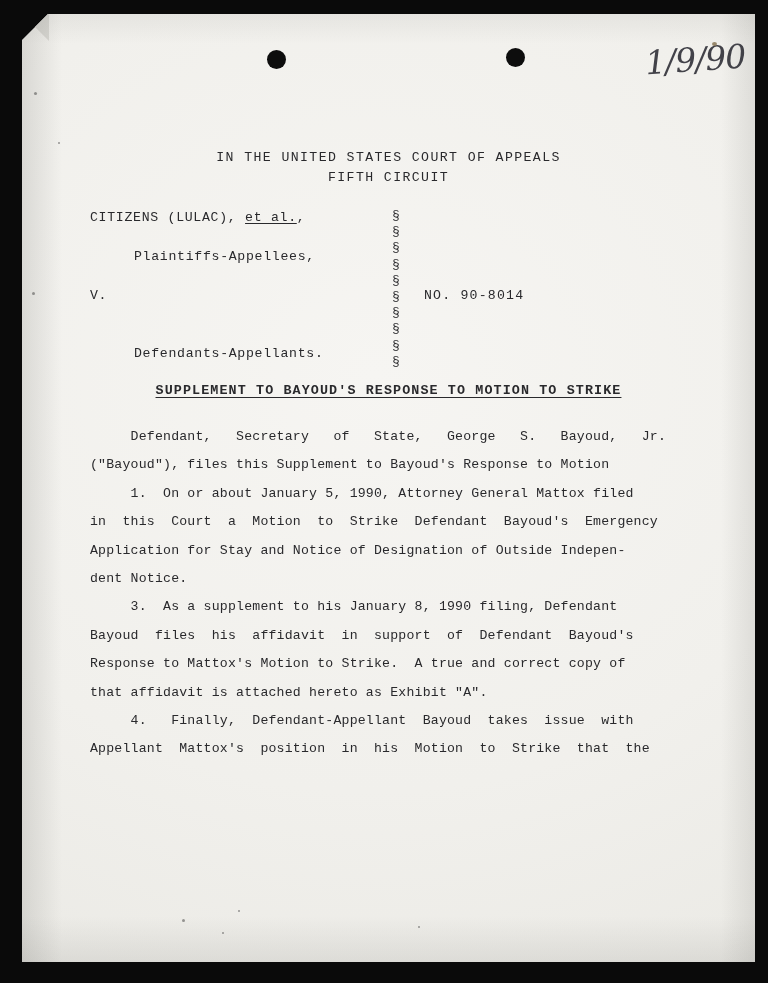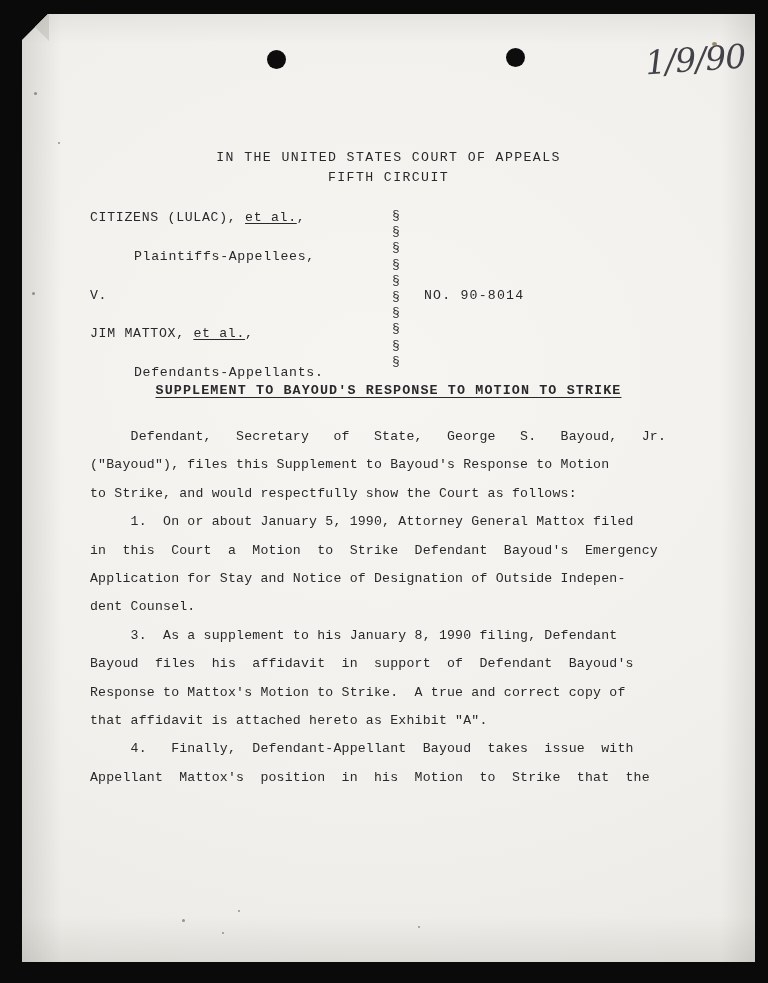--- a/index.html
+++ b/index.html
@@ -225,21 +225,20 @@
 
       <div class="caption">
 
         <div class="caption-left">
           <div class="cap-line"><span>CITIZENS (LULAC), </span><u class="etal">et al.</u><span>,</span></div>
           <div class="cap-gap"></div>
           <div class="cap-line cap-indent">Plaintiffs-Appellees,</div>
           <div class="cap-gap"></div>
           <div class="cap-line">V.</div>
           <div class="cap-gap"></div>
-          <div class="cap-line"><span>JIM MATTOX, </span><u class="etal">et al.</u><span>,</span></div>
           <div class="cap-gap"></div>
           <div class="cap-line cap-indent">Defendants-Appellants.</div>
         </div>
 
         <div class="caption-sections" id="section-column">
             <div>§</div>
             <div>§</div>
             <div>§</div>
             <div>§</div>
             <div>§</div>
@@ -252,27 +251,26 @@
 
         <div class="caption-number">NO. 90-8014</div>
       </div>
 
       <div class="doc-title"><span>SUPPLEMENT TO BAYOUD'S RESPONSE TO MOTION TO STRIKE</span></div>
 
       <div class="body" id="body-paragraphs">
           <div class="para">
             <span class="para-line">     Defendant,   Secretary   of   State,   George   S.   Bayoud,   Jr.</span>
             <span class="para-line">("Bayoud"), files this Supplement to Bayoud's Response to Motion</span>
-            <span class="para-line">to Strike, and would respectfully show the Court as follows:</span>
           </div>
           <div class="para">
             <span class="para-line">     1.  On or about January 5, 1990, Attorney General Mattox filed</span>
             <span class="para-line">in  this  Court  a  Motion  to  Strike  Defendant  Bayoud's  Emergency</span>
             <span class="para-line">Application for Stay and Notice of Designation of Outside Indepen-</span>
-            <span class="para-line">dent Counsel.</span>
+            <span class="para-line">dent Notice.</span>
           </div>
           <div class="para">
             <span class="para-line">     3.  As a supplement to his January 8, 1990 filing, Defendant</span>
             <span class="para-line">Bayoud  files  his  affidavit  in  support  of  Defendant  Bayoud's</span>
             <span class="para-line">Response to Mattox's Motion to Strike.  A true and correct copy of</span>
             <span class="para-line">that affidavit is attached hereto as Exhibit "A".</span>
           </div>
           <div class="para">
             <span class="para-line">     4.   Finally,  Defendant-Appellant  Bayoud  takes  issue  with</span>
             <span class="para-line">Appellant  Mattox's  position  in  his  Motion  to  Strike  that  the</span>

